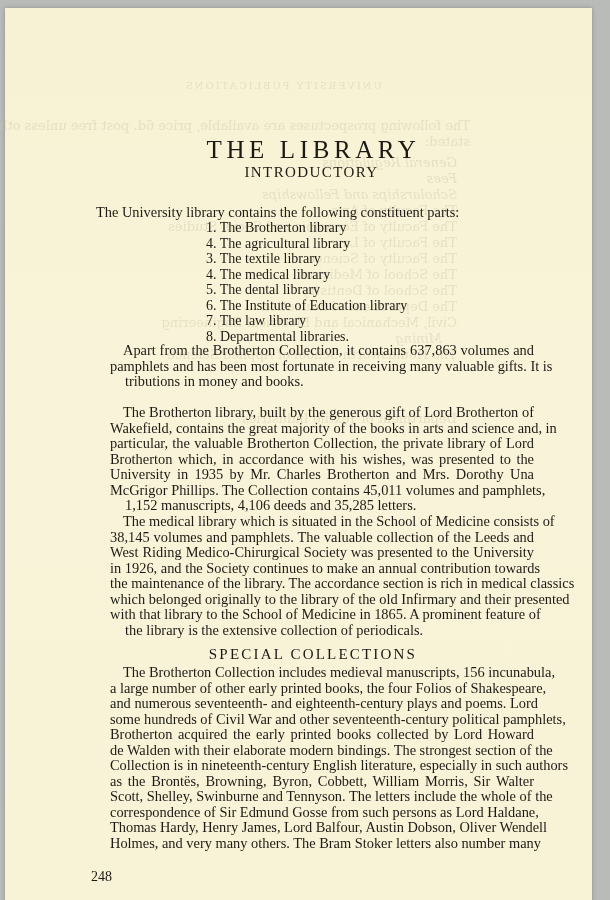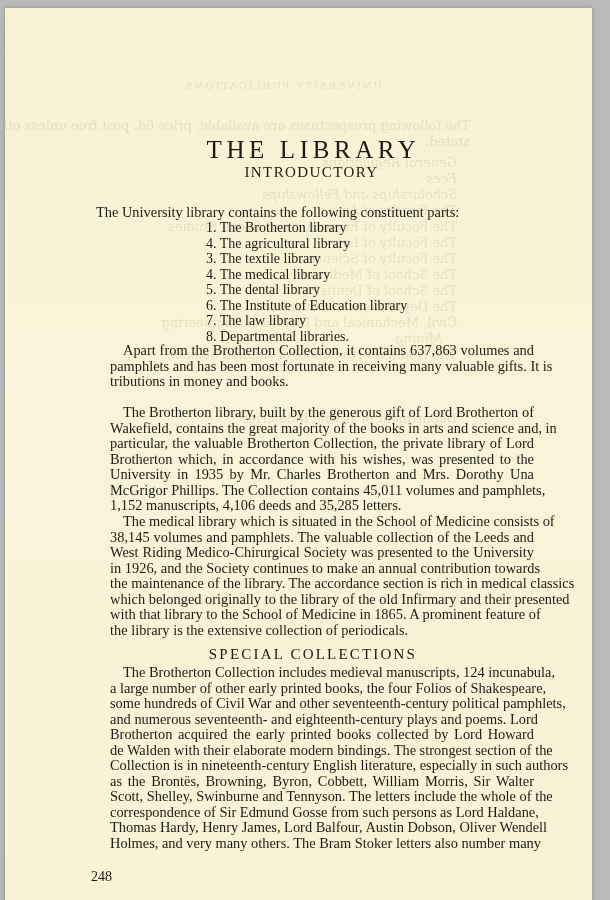--- a/index.html
+++ b/index.html
@@ -65,21 +65,21 @@
       color: #1d1a14;
       text-align: justify;
     }
     .line {
       display: block;
       white-space: nowrap;
       text-align: justify;
       text-align-last: justify;
       height: 15.55px;
     }
-    .line.last { text-align-last: left; }
+    .line.last { text-align-last: left; margin-left: 15px; }
     .intro-line {
       position: absolute;
       left: 91px;
       top: 196px;
       font-family: "Liberation Serif", serif;
       font-size: 14.4px;
       white-space: nowrap;
       color: #1d1a14;
     }
     .list {
@@ -176,24 +176,24 @@
     <span class="line">in 1926, and the Society continues to make an annual contribution towards</span>
     <span class="line">the maintenance of the library. The accordance section is rich in medical classics</span>
     <span class="line">which belonged originally to the library of the old Infirmary and their presented</span>
     <span class="line">with that library to the School of Medicine in 1865. A prominent feature of</span>
     <span class="line last">the library is the extensive collection of periodicals.</span>
   </div>
 
   <h3 class="section-heading" style="margin:0; font-weight:normal;">SPECIAL COLLECTIONS</h3>
 
   <div class="body" style="top:657px;">
-    <span class="line indent">The Brotherton Collection includes medieval manuscripts, 124 incunabula,</span>
+    <span class="line indent">The Brotherton Collection includes medieval manuscripts, 156 incunabula,</span>
     <span class="line">a large number of other early printed books, the four Folios of Shakespeare,</span>
+    <span class="line">and numerous seventeenth- and eighteenth-century plays and poems. Lord</span>
     <span class="line">some hundreds of Civil War and other seventeenth-century political pamphlets,</span>
-    <span class="line">and numerous seventeenth- and eighteenth-century plays and poems. Lord</span>
     <span class="line">Brotherton acquired the early printed books collected by Lord Howard</span>
     <span class="line">de Walden with their elaborate modern bindings. The strongest section of the</span>
     <span class="line">Collection is in nineteenth-century English literature, especially in such authors</span>
     <span class="line">as the Brontës, Browning, Byron, Cobbett, William Morris, Sir Walter</span>
     <span class="line">Scott, Shelley, Swinburne and Tennyson. The letters include the whole of the</span>
     <span class="line">correspondence of Sir Edmund Gosse from such persons as Lord Haldane,</span>
     <span class="line">Thomas Hardy, Henry James, Lord Balfour, Austin Dobson, Oliver Wendell</span>
     <span class="line">Holmes, and very many others. The Bram Stoker letters also number many</span>
   </div>
 

